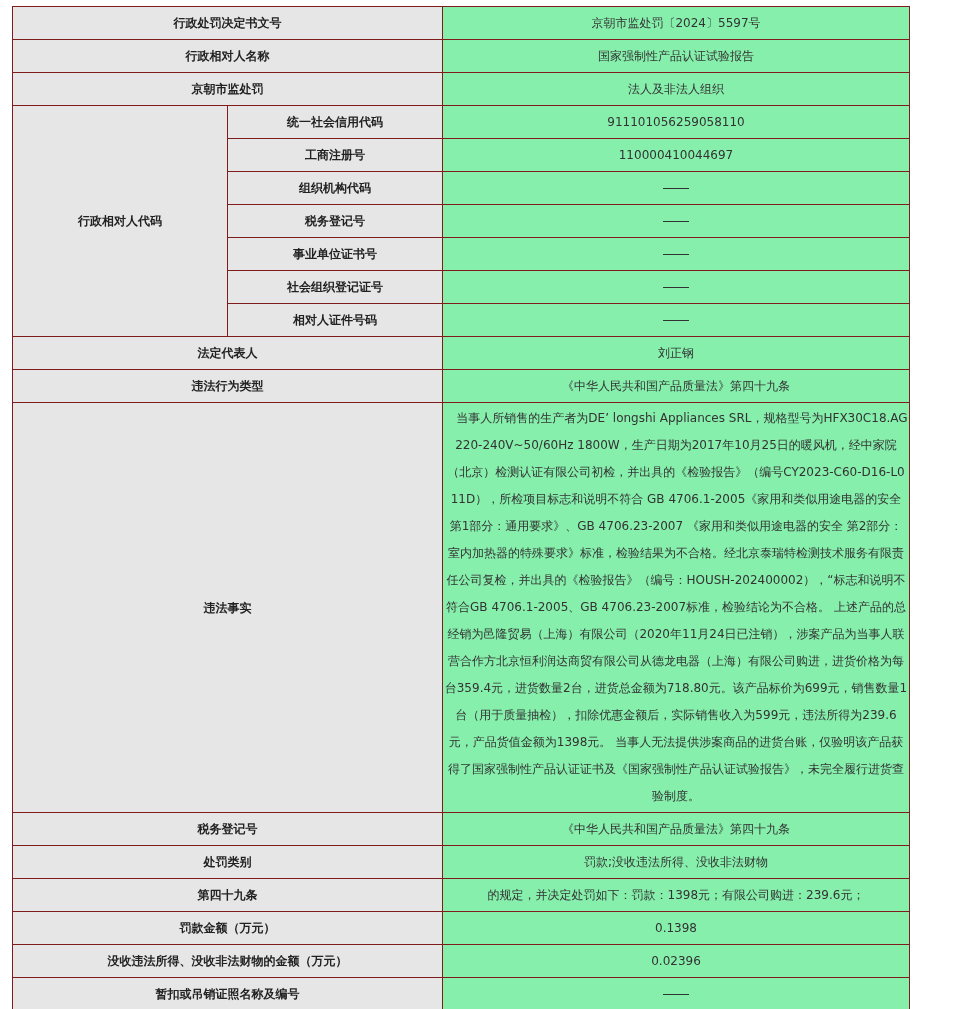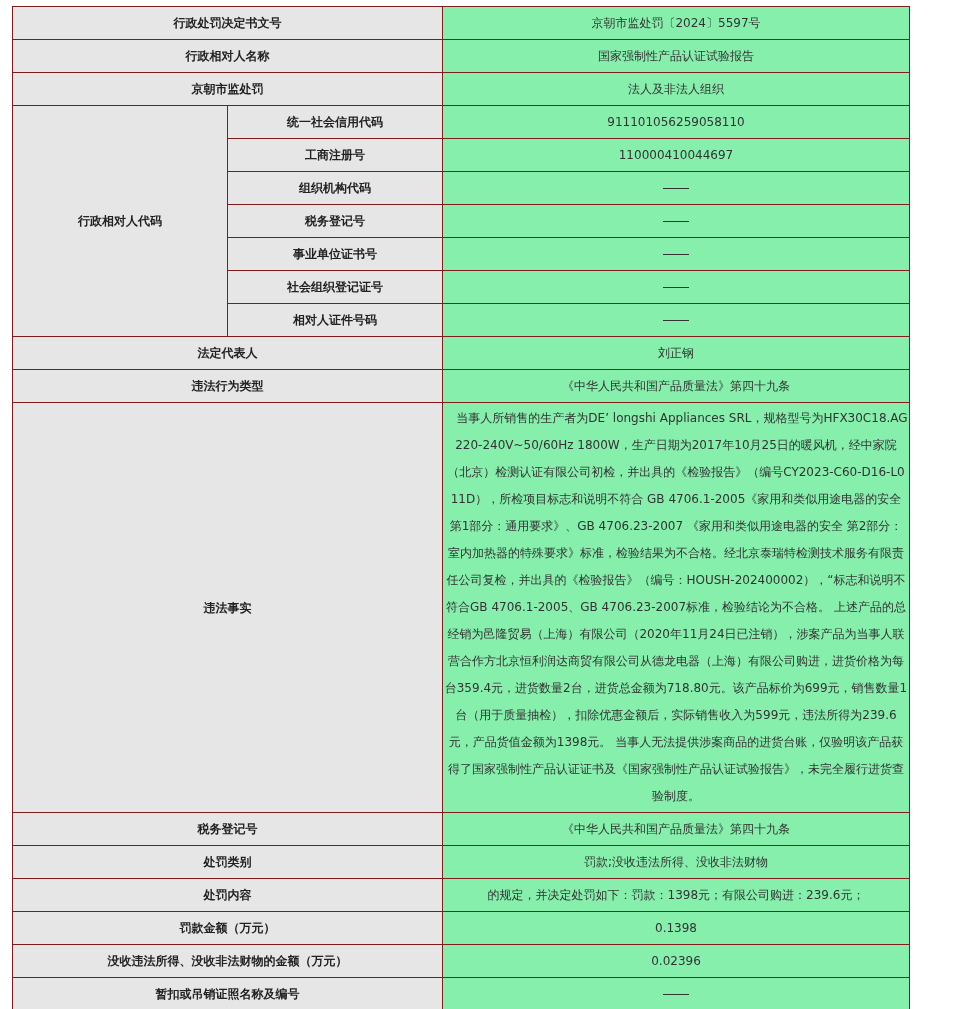--- a/index.html
+++ b/index.html
@@ -130,21 +130,21 @@
     </tr>
     <tr>
       <td class="label" colspan="2">税务登记号</td>
       <td class="value">《中华人民共和国产品质量法》第四十九条</td>
     </tr>
     <tr>
       <td class="label" colspan="2">处罚类别</td>
       <td class="value">罚款;没收违法所得、没收非法财物</td>
     </tr>
     <tr>
-      <td class="label" colspan="2">处罚内容</td>
+      <td class="label" colspan="2">第四十九条</td>
       <td class="value">的规定，并决定处罚如下：罚款：1398元；有限公司购进：239.6元；</td>
     </tr>
     <tr>
       <td class="label" colspan="2">罚款金额（万元）</td>
       <td class="value">0.1398</td>
     </tr>
     <tr>
       <td class="label" colspan="2">没收违法所得、没收非法财物的金额（万元）</td>
       <td class="value">0.02396</td>
     </tr>

